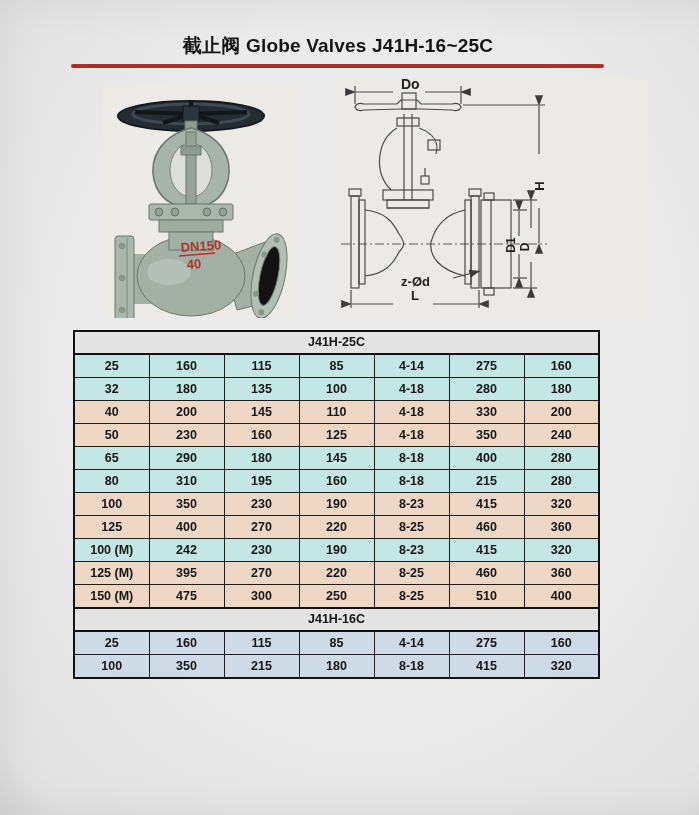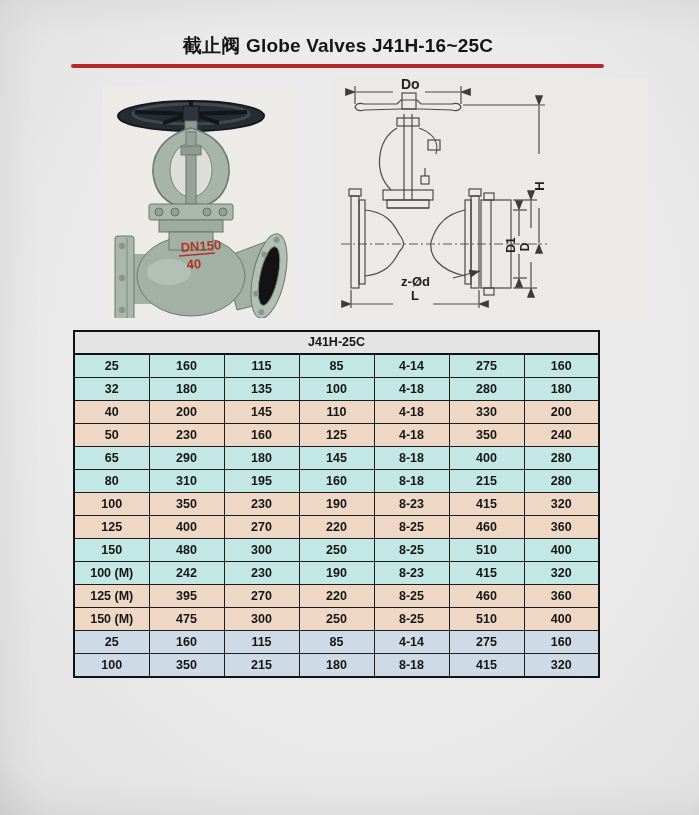--- a/index.html
+++ b/index.html
@@ -269,29 +269,20 @@
         <tr>
           <td style="background: rgb(238, 216, 197);">125</td>
           <td style="background: rgb(238, 216, 197);">400</td>
           <td style="background: rgb(238, 216, 197);">270</td>
           <td style="background: rgb(238, 216, 197);">220</td>
           <td style="background: rgb(238, 216, 197);">8-25</td>
           <td style="background: rgb(238, 216, 197);">460</td>
           <td style="background: rgb(238, 216, 197);">360</td>
         </tr>
         <tr>
-          <td style="background: rgb(195, 231, 229);">150</td>
-          <td style="background: rgb(195, 231, 229);">480</td>
-          <td style="background: rgb(195, 231, 229);">300</td>
-          <td style="background: rgb(195, 231, 229);">250</td>
-          <td style="background: rgb(195, 231, 229);">8-25</td>
-          <td style="background: rgb(195, 231, 229);">510</td>
-          <td style="background: rgb(195, 231, 229);">400</td>
-        </tr>
-        <tr>
           <td style="background: rgb(195, 231, 229);">100 (M)</td>
           <td style="background: rgb(195, 231, 229);">242</td>
           <td style="background: rgb(195, 231, 229);">230</td>
           <td style="background: rgb(195, 231, 229);">190</td>
           <td style="background: rgb(195, 231, 229);">8-23</td>
           <td style="background: rgb(195, 231, 229);">415</td>
           <td style="background: rgb(195, 231, 229);">320</td>
         </tr>
         <tr>
           <td style="background: rgb(238, 216, 197);">125 (M)</td>
@@ -304,20 +295,23 @@
         </tr>
         <tr>
           <td style="background: rgb(238, 216, 197);">150 (M)</td>
           <td style="background: rgb(238, 216, 197);">475</td>
           <td style="background: rgb(238, 216, 197);">300</td>
           <td style="background: rgb(238, 216, 197);">250</td>
           <td style="background: rgb(238, 216, 197);">8-25</td>
           <td style="background: rgb(238, 216, 197);">510</td>
           <td style="background: rgb(238, 216, 197);">400</td>
         </tr>
+        <tr class="section-row">
+          <td colspan="7" style="background: rgb(228, 228, 228);">J41H-16C</td>
+        </tr>
         <tr>
           <td style="background: rgb(206, 218, 230);">25</td>
           <td style="background: rgb(206, 218, 230);">160</td>
           <td style="background: rgb(206, 218, 230);">115</td>
           <td style="background: rgb(206, 218, 230);">85</td>
           <td style="background: rgb(206, 218, 230);">4-14</td>
           <td style="background: rgb(206, 218, 230);">275</td>
           <td style="background: rgb(206, 218, 230);">160</td>
         </tr>
         <tr>

